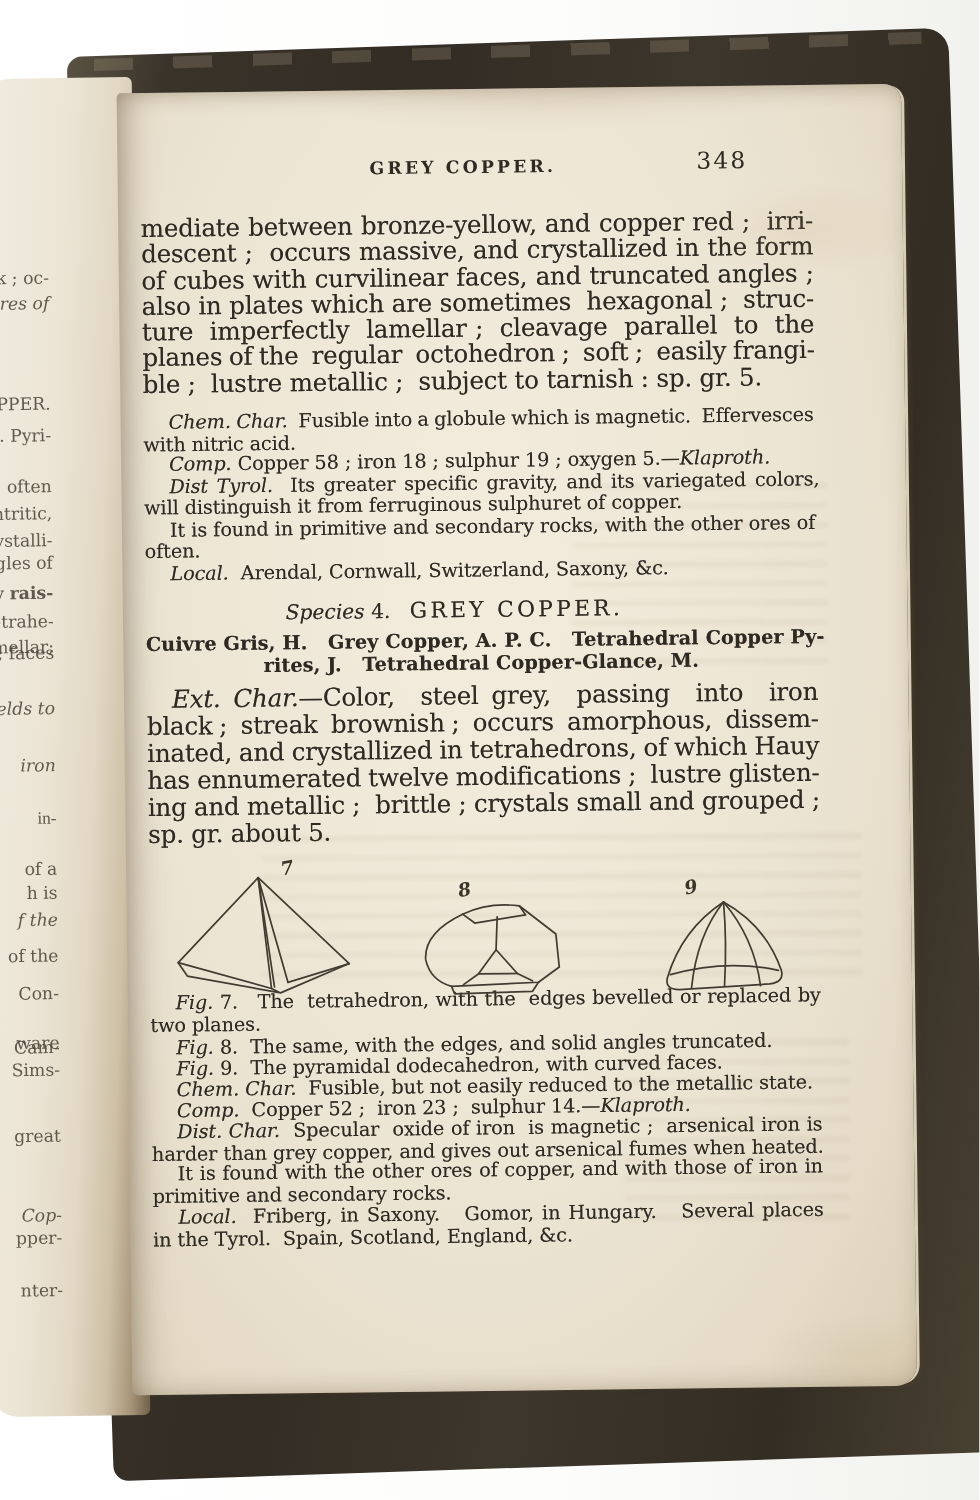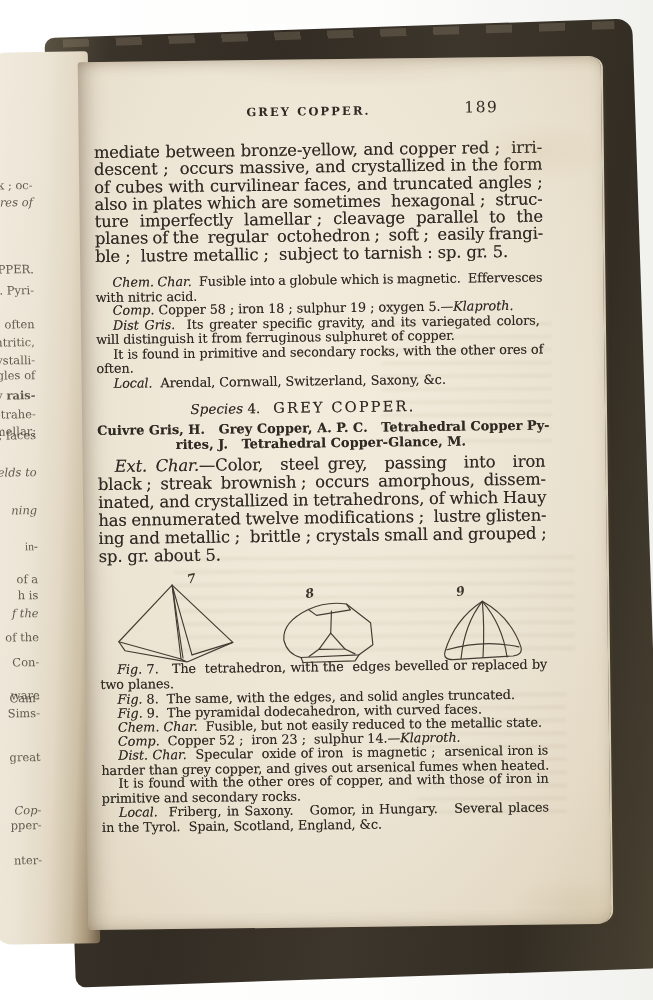--- a/index.html
+++ b/index.html
@@ -92,21 +92,21 @@
         <span style="top: 231px;">A. Pyri-</span>
         <span style="top: 265px;">w, often</span>
         <span style="top: 283px;">entritic,</span>
         <span style="top: 301px;">ystalli-</span>
         <span style="top: 316px;">gles of</span>
         <span style="top: 336px; font-weight: bold;">y rais-</span>
         <span style="top: 355px;">etrahe-</span>
         <span style="top: 372px;">mellar;</span>
         <span style="top: 376px;">; faces</span>
         <span class="it" style="top: 413px;">elds to</span>
-        <span class="it" style="top: 451px;">ning</span>
+        <span class="it" style="top: 451px;">iron</span>
         <span style="top: 488px; font-family: Liberation Serif, serif;">in-</span>
         <span style="top: 520px;">of a</span>
         <span style="top: 536px;">h is</span>
         <span style="top: 554px; font-style: italic;">f the</span>
         <span style="top: 578px;">of the</span>
         <span style="top: 603px;">Con-</span>
         <span style="top: 636px;">ware</span>
         <span style="top: 654px;">Sims-</span>
         <span style="top: 639px;">Cam-</span>
         <span style="top: 698px;">great</span>
@@ -118,41 +118,41 @@
 
   <div class="page">
     <div class="stain s1"></div>
     <div class="stain s2"></div>
     <div class="stain s3"></div>
     <div class="bleed b1"></div>
     <div class="bleed b2"></div>
     <div class="bleed b3"></div>
 
     <div class="running-title">GREY COPPER.</div>
-    <div class="page-number">189</div>
+    <div class="page-number">348</div>
 
     <div id="text-root">
         <div class="sect t-body" style="top: 82px;">
           <div class="line" style="line-height: 17.3px; height: 17.3px; word-spacing: 0.5px;"><span class="meas"><span>mediate between bronze-yellow, and copper red ;  irri-</span></span></div>
           <div class="line" style="line-height: 17.3px; height: 17.3px; word-spacing: 0.5px;"><span class="meas"><span>descent ;  occurs massive, and crystallized in the form</span></span></div>
           <div class="line" style="line-height: 17.3px; height: 17.3px; word-spacing: 0.45px;"><span class="meas"><span>of cubes with curvilinear faces, and truncated angles ;</span></span></div>
           <div class="line" style="line-height: 17.3px; height: 17.3px; word-spacing: 0.04px;"><span class="meas"><span>also in plates which are sometimes  hexagonal ;  struc-</span></span></div>
           <div class="line" style="line-height: 17.3px; height: 17.3px; word-spacing: 0.47px;"><span class="meas"><span>ture  imperfectly  lamellar ;  cleavage  parallel  to  the</span></span></div>
           <div class="line" style="line-height: 17.3px; height: 17.3px; word-spacing: -0.65px;"><span class="meas"><span>planes of the  regular  octohedron ;  soft ;  easily frangi-</span></span></div>
           <div class="line" style="line-height: 17.3px; height: 17.3px;"><span class="meas"><span>ble ;  lustre metallic ;  subject to tarnish : sp. gr. 5.</span></span></div>
         </div>
         <div class="sect t-small" style="top: 214px;">
           <div class="line" style="line-height: 14.6px; height: 14.6px; word-spacing: -0.44px;"><span class="meas" style="padding-left: 17px;"><span class="sg-i">Chem. Char.</span><span>  Fusible into a globule which is magnetic.  Effervesces</span></span></div>
           <div class="line" style="line-height: 14.6px; height: 14.6px;"><span class="meas"><span>with nitric acid.</span></span></div>
         </div>
         <div class="sect t-small" style="top: 242px;">
           <div class="line" style="line-height: 14.6px; height: 14.6px;"><span class="meas" style="padding-left: 17px;"><span class="sg-i">Comp.</span><span> Copper 58 ; iron 18 ; sulphur 19 ; oxygen 5.—</span><span class="sg-i">Klaproth.</span></span></div>
         </div>
         <div class="sect t-small" style="top: 256.5px;">
-          <div class="line" style="line-height: 14.6px; height: 14.6px; word-spacing: 1.7px;"><span class="meas" style="padding-left: 17px;"><span class="sg-i">Dist Gris.</span><span>  Its greater specific gravity, and its variegated colors,</span></span></div>
+          <div class="line" style="line-height: 14.6px; height: 14.6px; word-spacing: 1.7px;"><span class="meas" style="padding-left: 17px;"><span class="sg-i">Dist Tyrol.</span><span>  Its greater specific gravity, and its variegated colors,</span></span></div>
           <div class="line" style="line-height: 14.6px; height: 14.6px;"><span class="meas"><span>will distinguish it from ferruginous sulphuret of copper.</span></span></div>
         </div>
         <div class="sect t-small" style="top: 285.5px;">
           <div class="line" style="line-height: 14.6px; height: 14.6px; word-spacing: 0.11px;"><span class="meas" style="padding-left: 17px;"><span>It is found in primitive and secondary rocks, with the other ores of</span></span></div>
           <div class="line" style="line-height: 14.6px; height: 14.6px;"><span class="meas"><span>often.</span></span></div>
         </div>
         <div class="sect t-small" style="top: 314.5px;">
           <div class="line" style="line-height: 14.6px; height: 14.6px;"><span class="meas" style="padding-left: 17px;"><span class="sg-i">Local.</span><span>  Arendal, Cornwall, Switzerland, Saxony, &amp;c.</span></span></div>
         </div>
         <div class="sect t-heading" style="top: 340px; width: 412px;">

